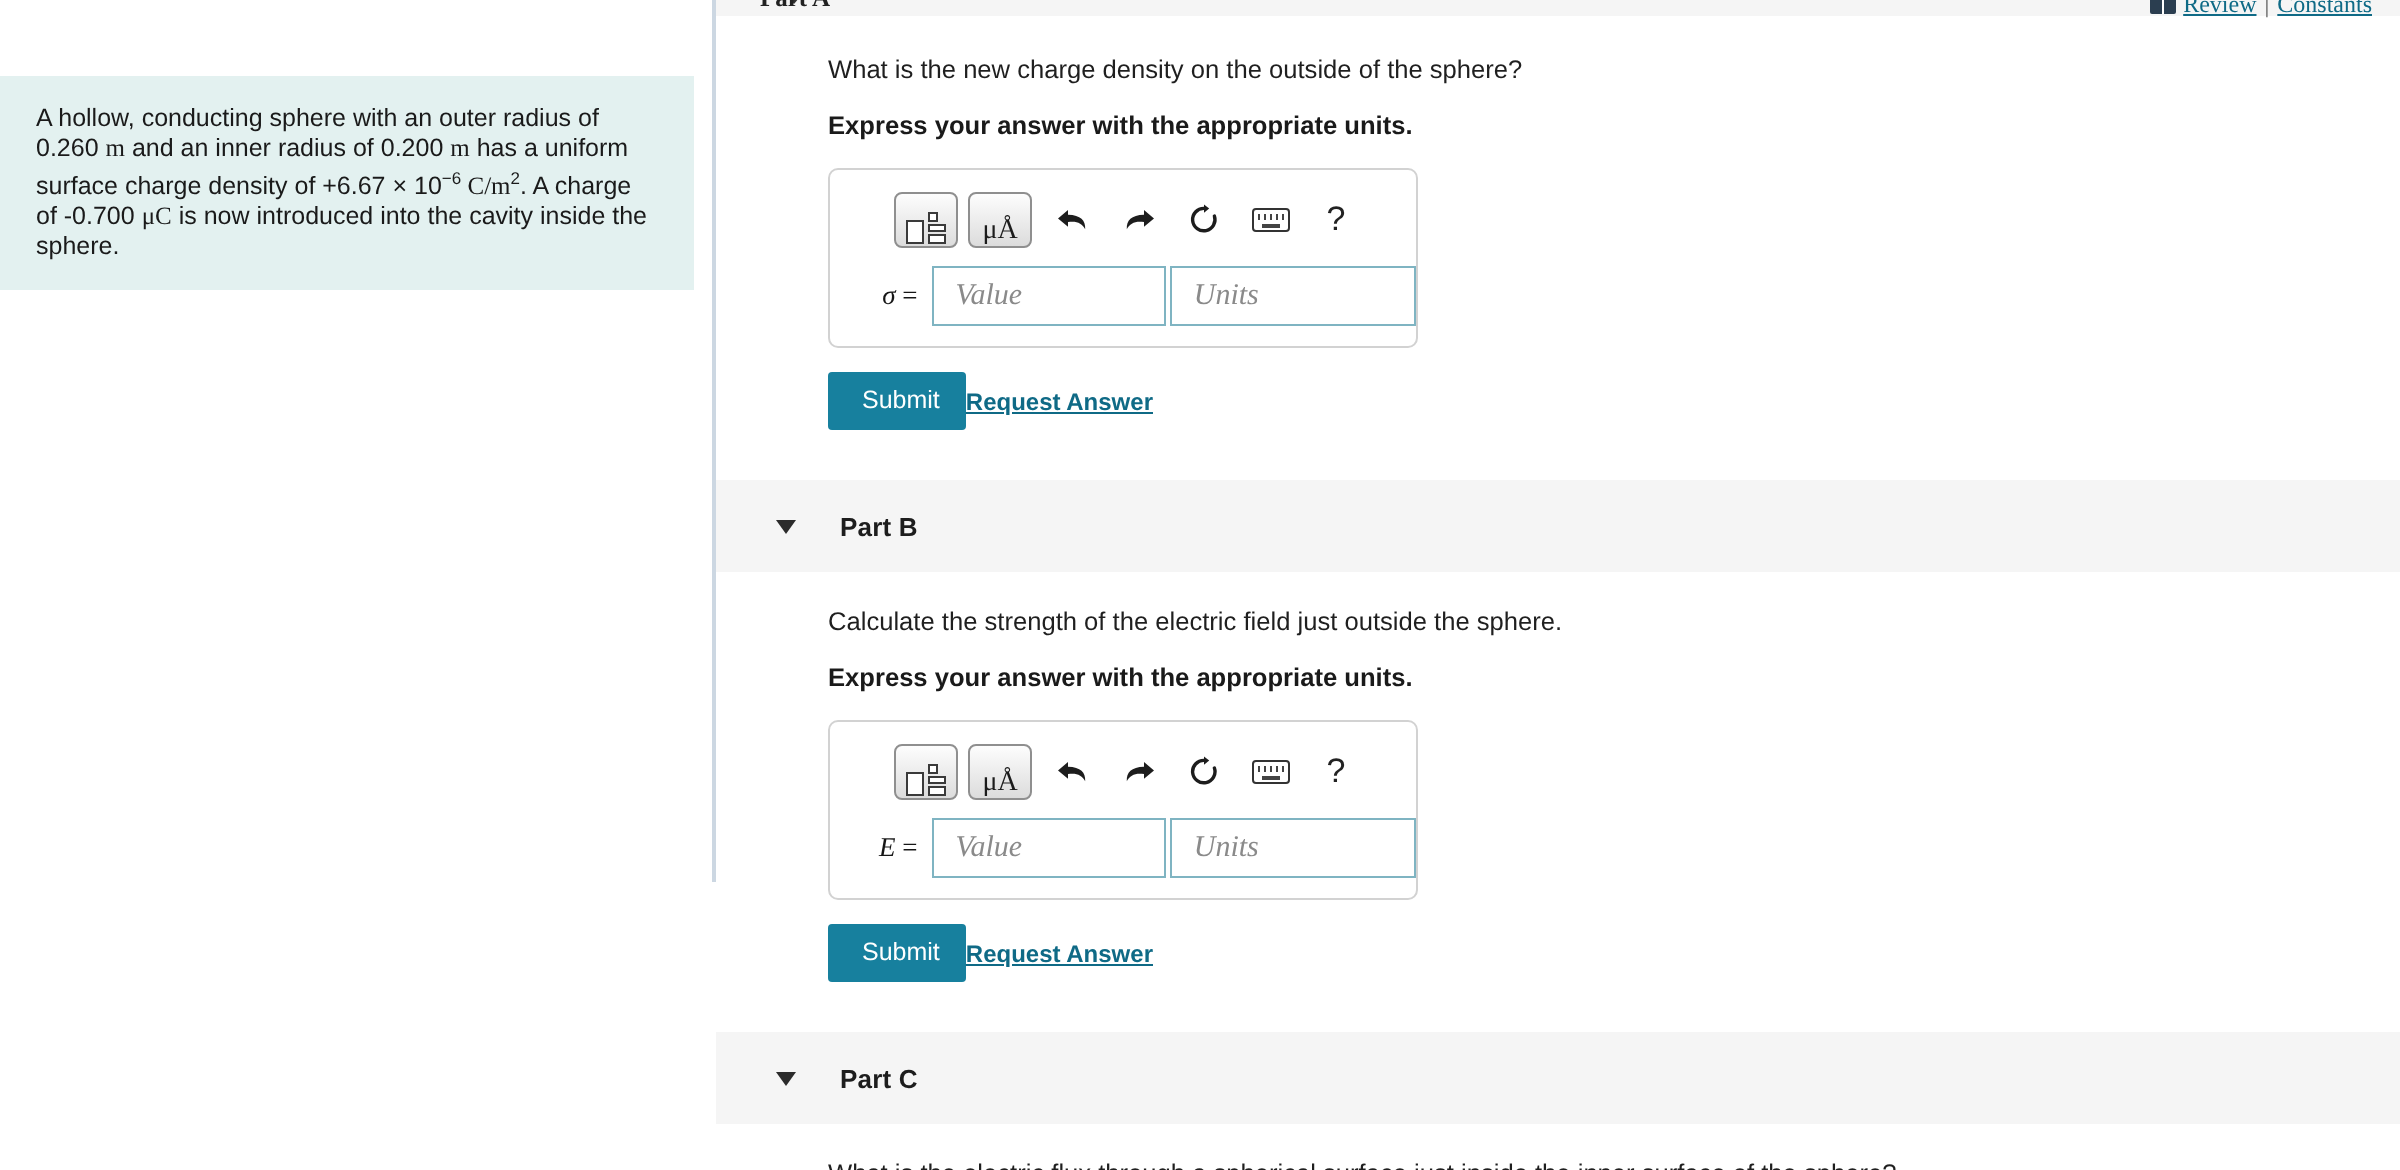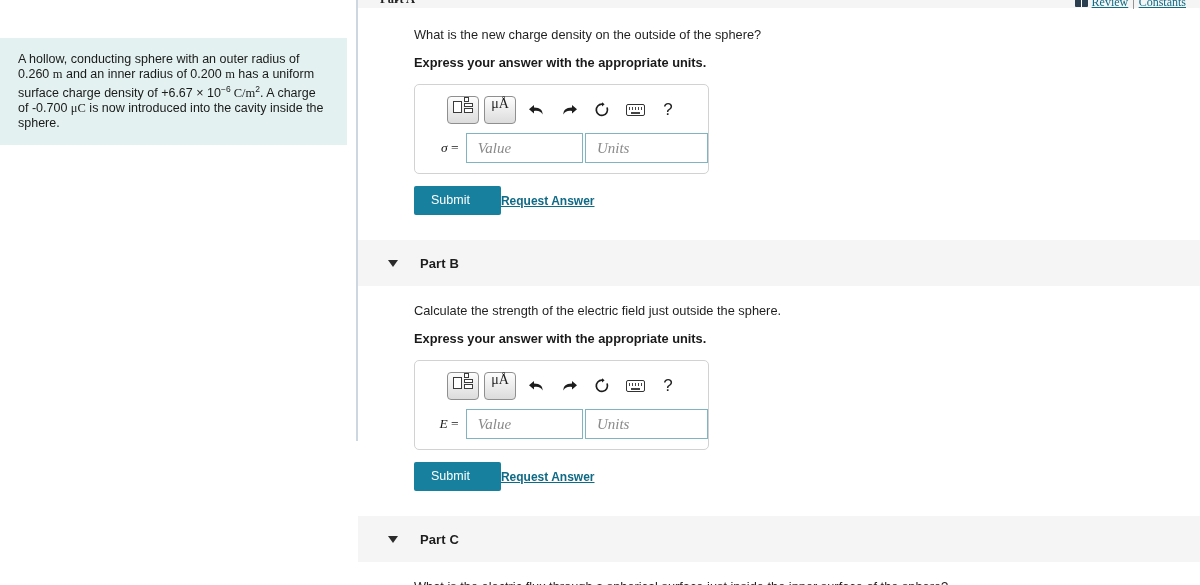--- a/index.html
+++ b/index.html
@@ -170,21 +170,21 @@
     padding-left: 32px;
     height: 34px;
     gap: 0px;
   }
   .tb-btn {
     width: 32px; height: 28px;
     border: 1px solid #8f8f8f;
     border-radius: 4px;
     background: linear-gradient(#fdfdfd, #dcdcdc);
     display: flex;
-    align-items: flex-start;
+    align-items: flex-end;
     justify-content: center;
     box-sizing: border-box;
     margin-right: 5px;
     position: relative;
   }
   .tb-icon-only {
     width: 30px; height: 28px;
     display: flex;
     align-items: center;
     justify-content: center;
@@ -273,21 +273,21 @@
     display: flex;
     align-items: center;
     margin-top: 12px;
   }
   .submit-btn {
     background: #17809e;
     color: #ffffff;
     font-size: 12.5px;
     border: none;
     border-radius: 2px;
-    padding: 7px 31px 8px 17px;
+    padding: 7px 13px 8px 17px;
     cursor: pointer;
     font-family: "Liberation Sans", sans-serif;
   }
   .request-link {
     font-size: 12px;
     font-weight: bold;
     color: #0f6a86;
     text-decoration: underline;
     cursor: pointer;
   }

